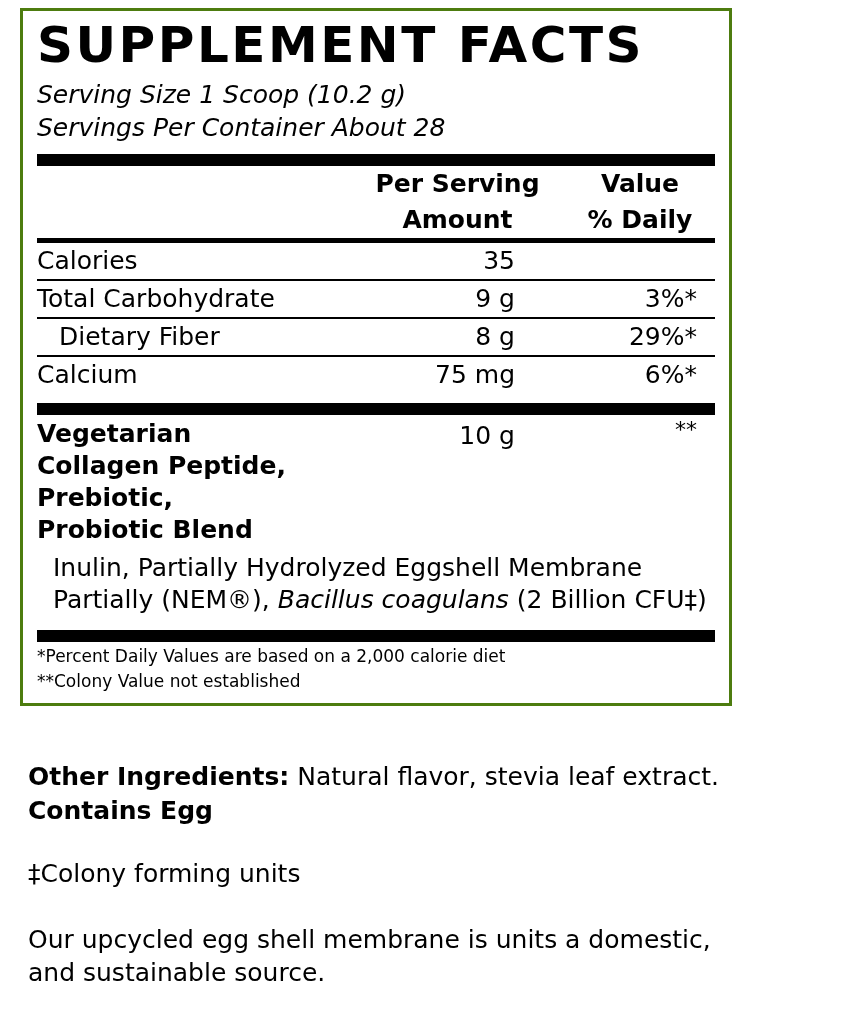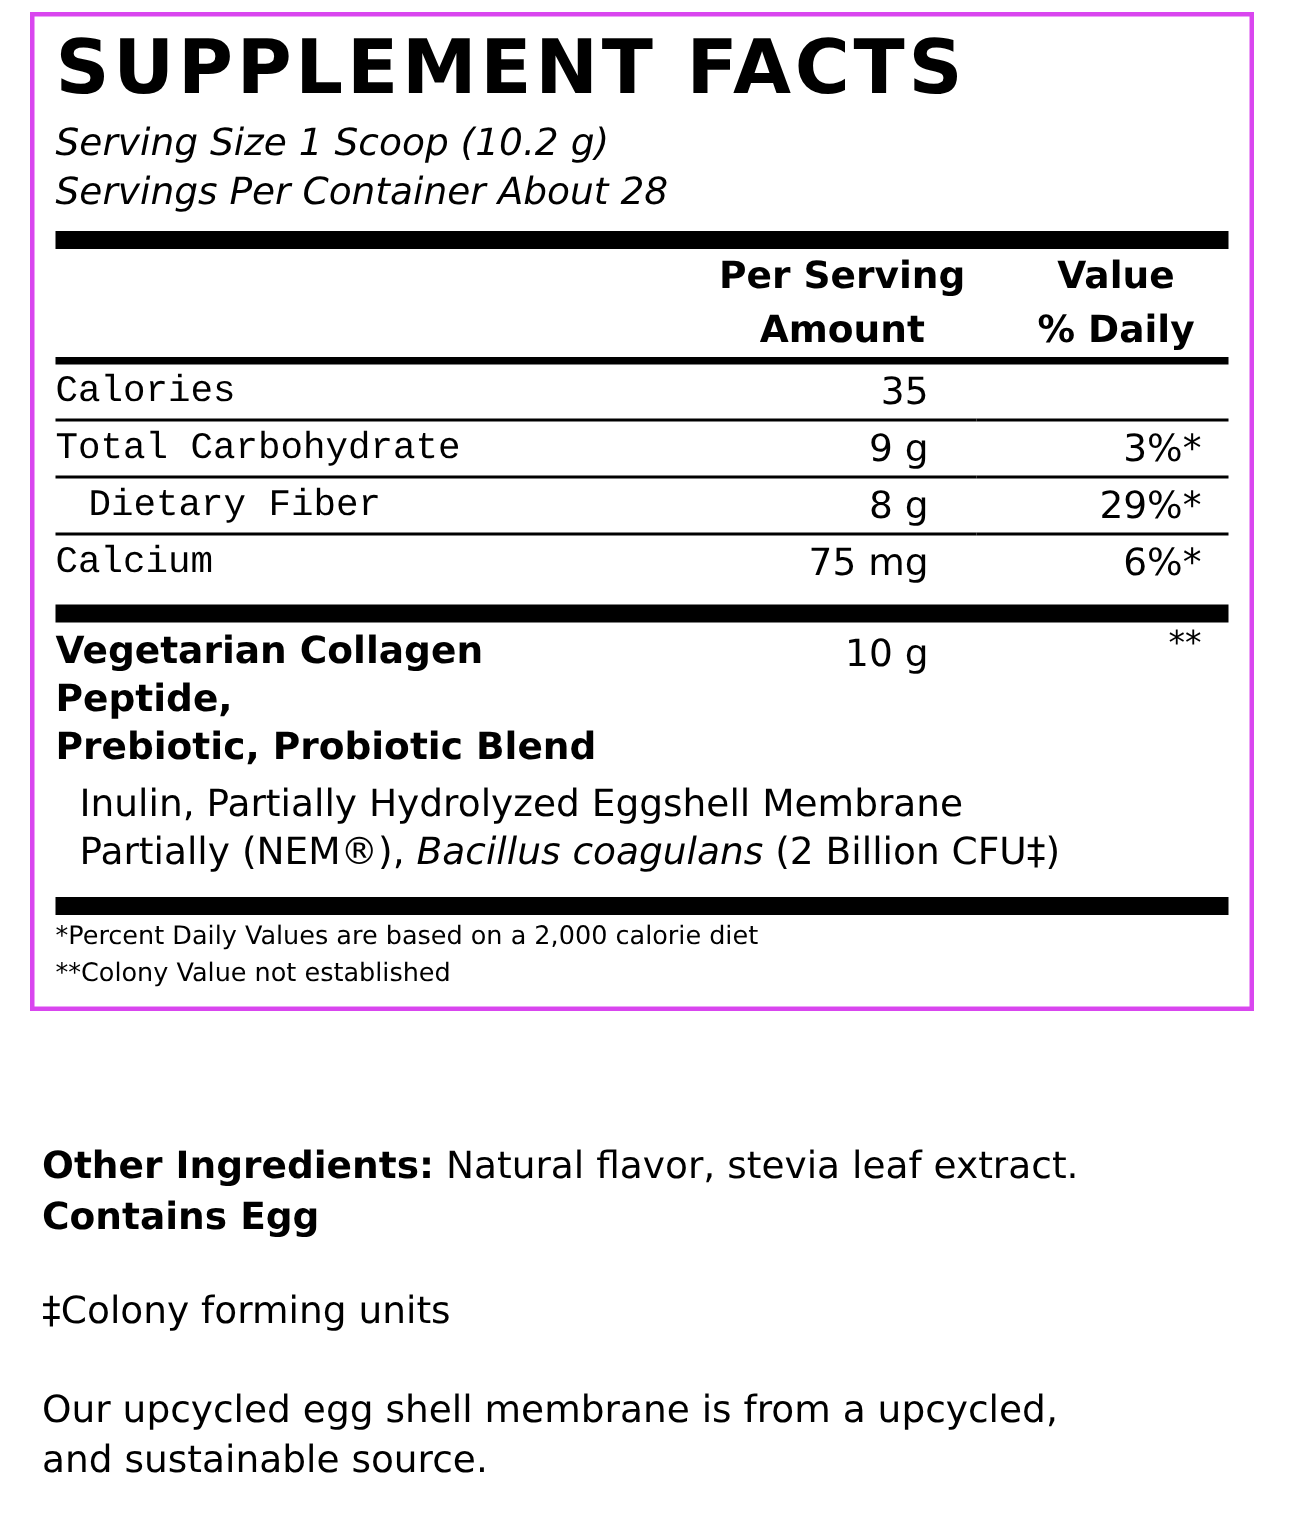--- a/index.html
+++ b/index.html
@@ -20,23 +20,23 @@
     width: 864px;
     height: 1024px;
     box-sizing: border-box;
   }
 
   
   .panel {
     position: absolute;
     left: 20px;
     top: 8px;
-    width: 816px;
+    width: 712px;
     box-sizing: border-box;
-    border: 3px solid #d946ef;
+    border: 3px solid #4d7c0f;
     padding: 6px 14px 10px 14px;
   }
 
   .title {
     font-size: 50px;
     font-weight: 700;
     letter-spacing: 2.5px;
     line-height: 1.05;
     margin: 2px 0 6px 0;
     white-space: nowrap;
@@ -62,21 +62,21 @@
 
   table.facts {
     width: 100%;
     border-collapse: collapse;
     font-size: 25px;
   }
   table.facts td {
     padding: 3px 0 4px 0;
     vertical-align: bottom;
   }
-  .col-name { text-align: left; font-family: Liberation Mono, monospace; }
+  .col-name { text-align: left; }
   .col-amt  { text-align: right; width: 215px; padding-right: 32px !important; }
   .col-dv   { text-align: right; width: 150px; padding-right: 18px !important; }
 
   .hdr td {
     font-weight: 700;
     text-align: center;
     padding: 4px 0 2px 0;
   }
   .hdr .col-amt, .hdr .col-dv { padding-right: 0 !important; }
   .hdr-sub td { padding-top: 0; padding-bottom: 4px; }
@@ -215,17 +215,17 @@
     <p class="footnote">*Percent Daily Values are based on a 2,000 calorie diet</p>
     <p class="footnote">**Colony Value not established</p>
   </div>
 
   <div class="below">
     <p><span class="bold">Other Ingredients:</span><span> Natural flavor, stevia leaf extract.</span></p>
     <p class="bold">Contains Egg</p>
     <div class="gap-md"></div>
     <p>‡Colony forming units</p>
     <div class="gap-lg"></div>
-    <p>Our upcycled egg shell membrane is from a upcycled,</p>
+    <p>Our upcycled egg shell membrane is units a domestic,</p>
     <p>and sustainable source.</p>
   </div>
 
 </div>
 
 </body></html>

